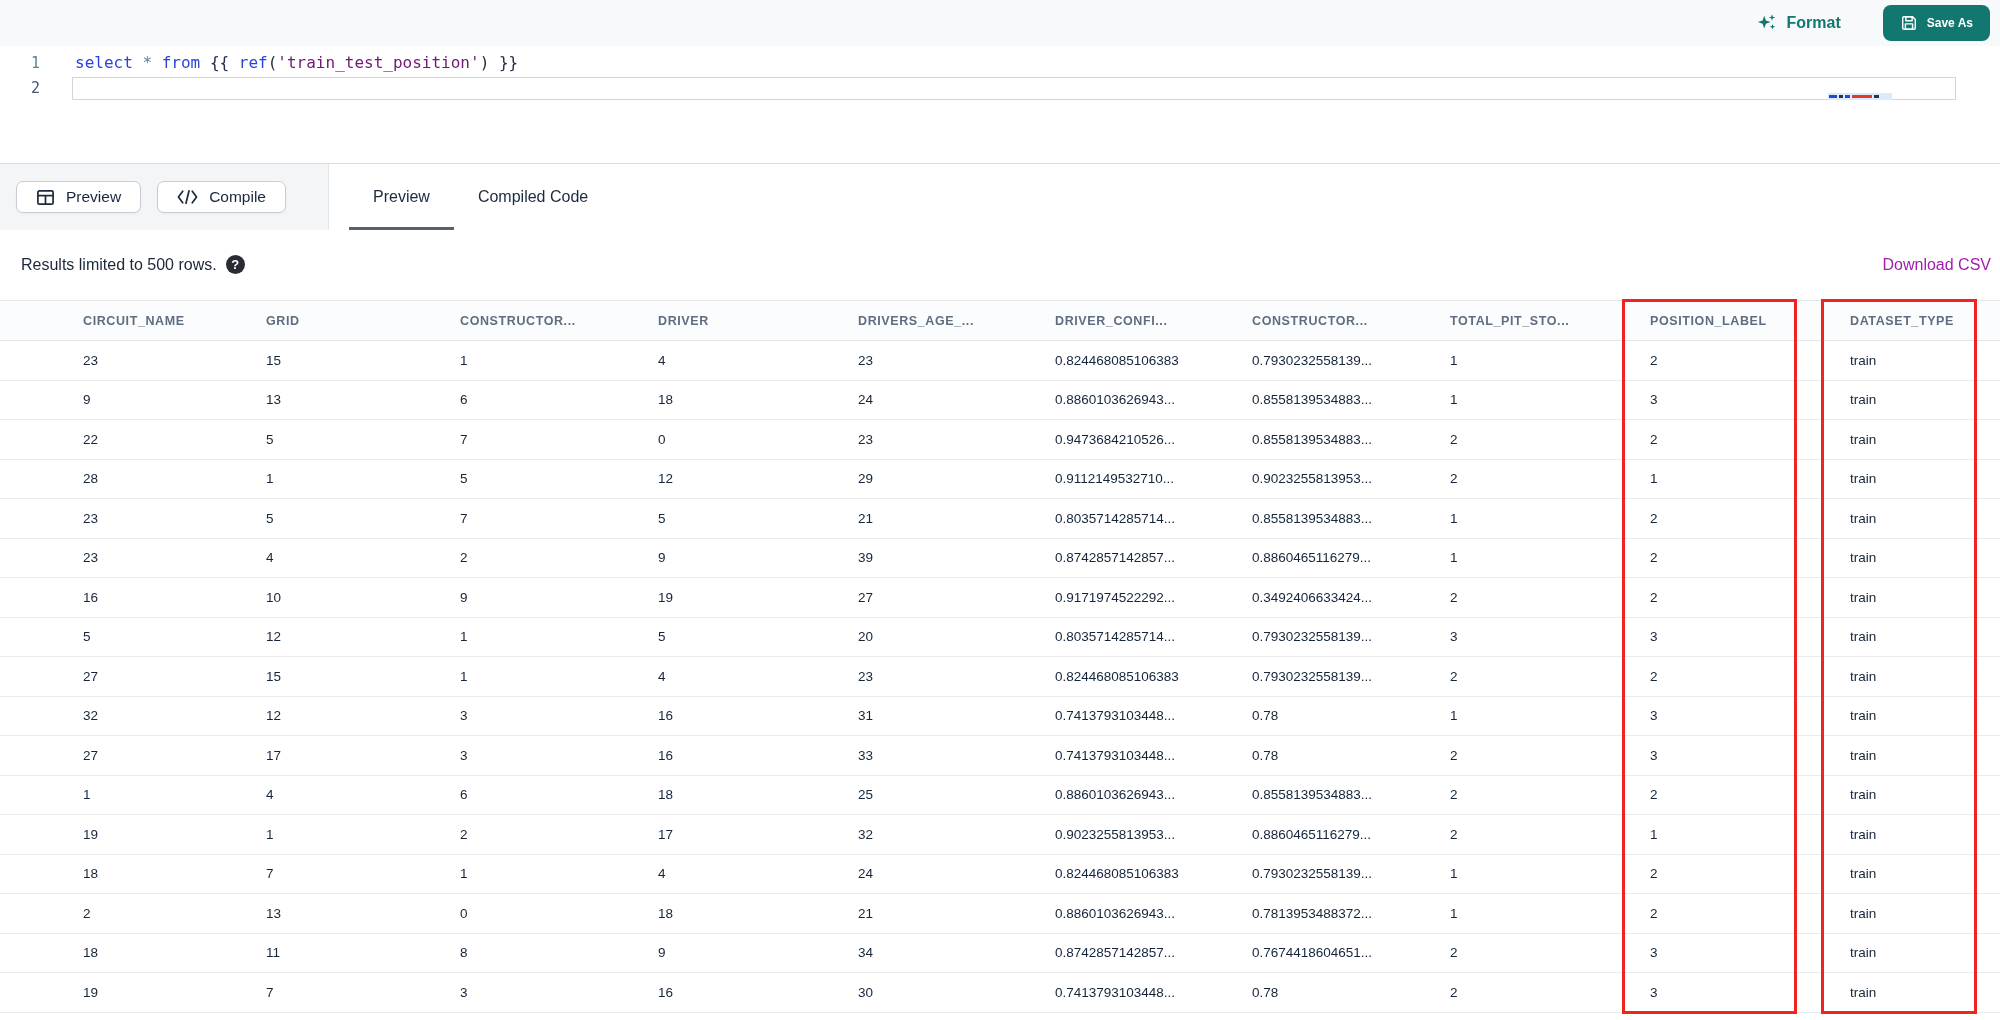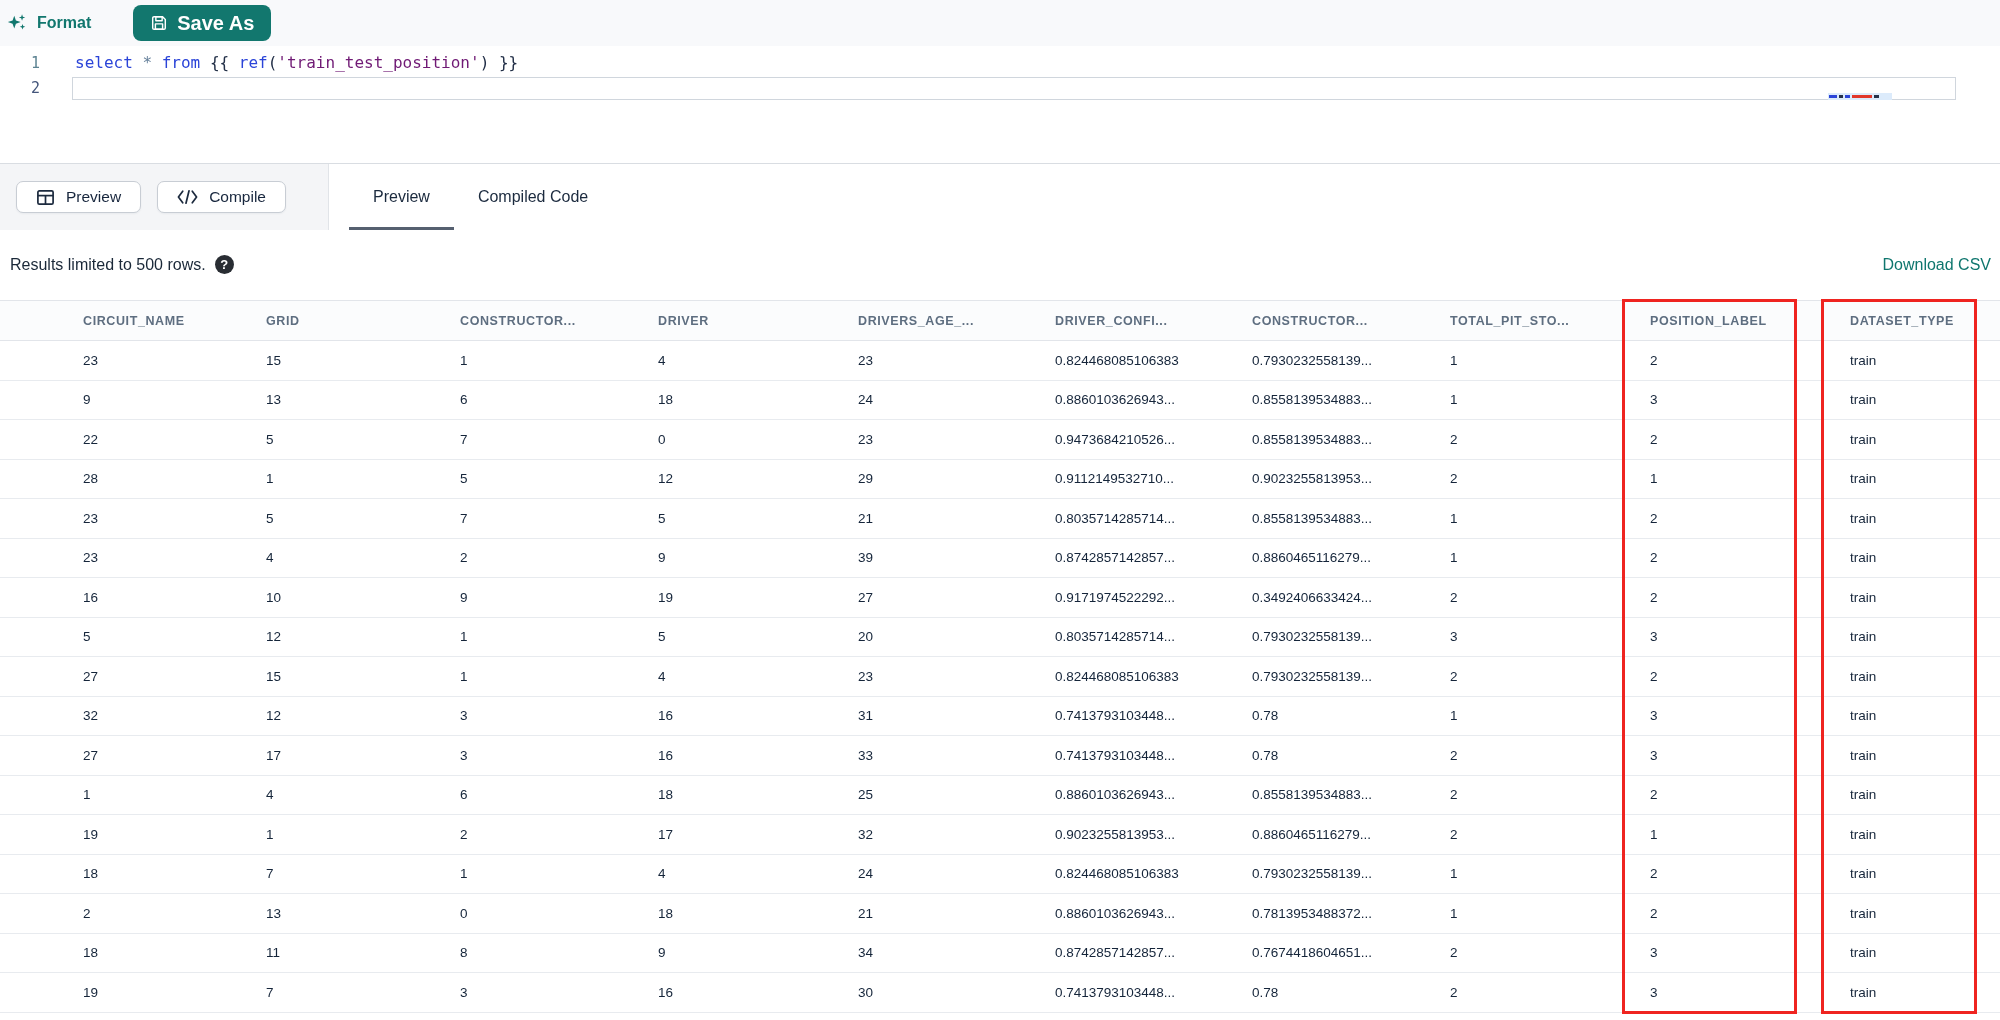--- a/index.html
+++ b/index.html
@@ -7,27 +7,27 @@
     position:relative; width:2000px; height:1020px; overflow:hidden;
     background:#fff; color:#15253a;
     font-family:"Liberation Sans", sans-serif;
   }
 
   
   .tab-remnant { position:absolute; left:882px; top:0; right:0; height:3px;
     background:#e0e3e8; border-left:1px solid #c9cdd3; }
 
   .editor-toolbar { position:absolute; top:0; left:0; right:0; height:46px;
-    background:#f8f9fb; display:flex; align-items:center; 
+    background:#f8f9fb; display:flex; align-items:center; justify-content:flex-end;
     gap:36px; padding-right:10px; box-sizing:border-box; }
   .format-btn { display:flex; align-items:center; gap:9px; color:#12776e;
     font-size:16px; font-weight:600; background:none; border:none; cursor:pointer;
     font-family:inherit; }
   .saveas-btn { display:flex; align-items:center; gap:9px; background:#12776e;
-    color:#fff; font-size:20px; font-weight:600; border:none; border-radius:8px;
+    color:#fff; font-size:12px; font-weight:600; border:none; border-radius:8px;
     height:36px; padding:0 17px; cursor:pointer; font-family:inherit; }
 
   .code-area { position:absolute; top:46px; left:0; right:0; height:117px;
     background:#fff; font-family:"DejaVu Sans Mono", monospace; font-size:16px; }
   .gutter-num { position:absolute; left:0; width:40px; text-align:right;
     height:22px; line-height:22px; font-size:15px; }
   .gutter-1 { top:6px;  color:#5d8392; }
   .gutter-2 { top:31px; color:#44567b; }
   .code-line-1 { position:absolute; left:75px; top:6px; height:22px;
     line-height:22px; white-space:pre; }
@@ -54,29 +54,29 @@
     border-radius:7px; display:flex; align-items:center; gap:11px; padding:0 19px;
     font-size:15.5px; color:#17263d; font-weight:500; font-family:inherit;
     box-shadow:0 1px 2px rgba(20,30,50,0.05); cursor:pointer; }
   .tabs { display:flex; margin-left:20px; }
   .tab { display:flex; align-items:center; padding:0 24px; font-size:16px;
     color:#1b2a3e; position:relative; cursor:pointer; }
   .tab.active::after { content:""; position:absolute; left:0; right:0; bottom:0;
     height:3px; background:#566070; }
 
   
-  .results-meta { position:absolute; top:229px; left:0; right:0; height:71px;
+  .results-meta { position:absolute; top:229px; left:11px; right:0; height:71px;
     display:flex; align-items:center; justify-content:space-between;
     padding:0 9px 0 10px; box-sizing:border-box;text-align:right; }
   .limit-wrap { display:flex; align-items:center; gap:9px; font-size:16px;
     color:#1a2838; }
   .help-icon { width:19px; height:19px; border-radius:50%; background:#292d33;
     color:#fff; font-size:13px; font-weight:700; display:flex; align-items:center;
     justify-content:center; cursor:pointer; }
-  .download-link { color:#0f766e; font-size:16px; text-decoration:none;
+  .download-link { color:#a21caf; font-size:16px; text-decoration:none;
     cursor:pointer; }
 
   
   .results-table { position:absolute; top:300px; left:0; width:2000px;
     border-collapse:collapse; table-layout:fixed; }
   .results-table th { height:39px; border-top:1px solid #e2e5ea;
     border-bottom:1px solid #e2e5ea; background:#fbfcfd; font-size:12.5px;
     letter-spacing:0.6px; color:#5e6e80; text-align:left; font-weight:700;
     padding:0; white-space:nowrap; }
   .results-table td { height:38.5px; border-bottom:1px solid #e8ebef;

